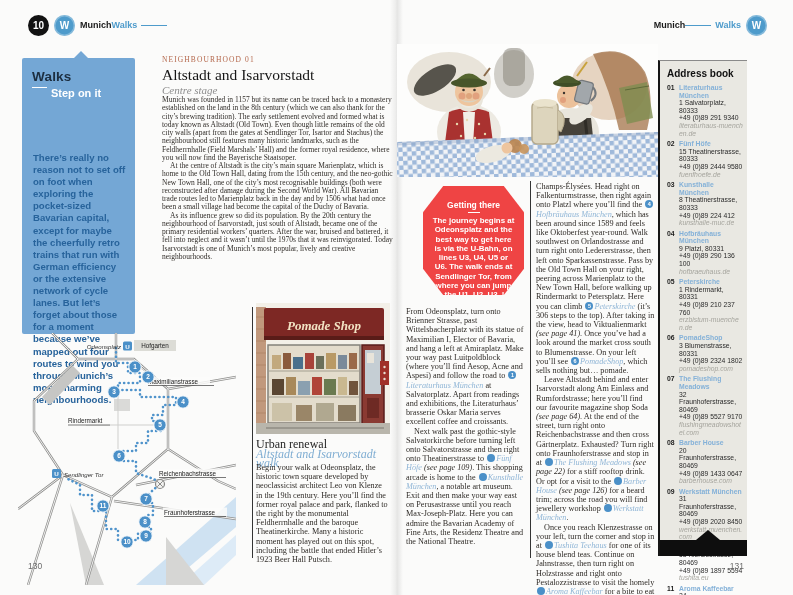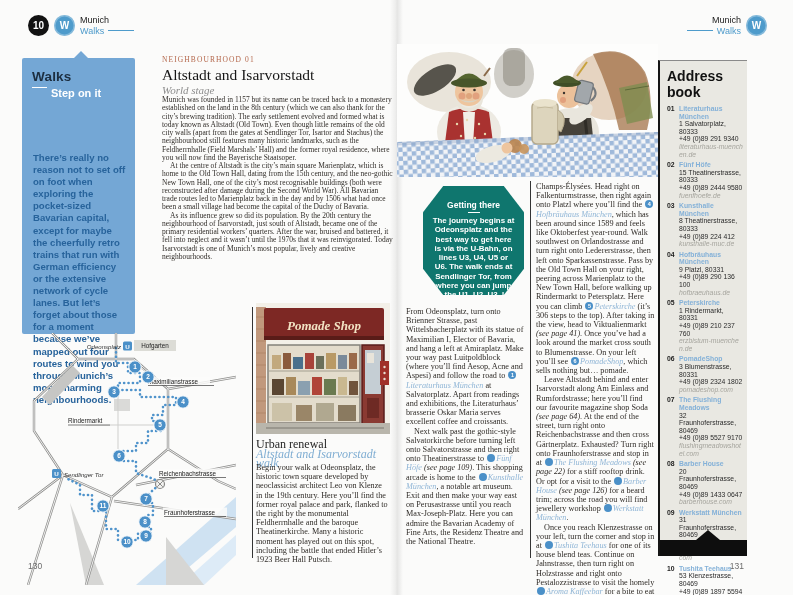--- a/index.html
+++ b/index.html
@@ -10,21 +10,21 @@
   background:linear-gradient(to right,rgba(0,0,0,0),rgba(0,0,0,.06) 45%,rgba(0,0,0,.09) 55%,rgba(0,0,0,0));pointer-events:none}
 
 
 .hdr{position:absolute;top:15px;display:flex;align-items:center;gap:5px}
 .hdr-left{left:28px}
 .hdr-right{right:26px}
 .badge{display:inline-flex;align-items:center;justify-content:center;width:21px;height:21px;border-radius:50%;
   color:#fff;font-weight:700;font-size:10px;flex:0 0 auto}
 .badge-num{background:#121212}
 .badge-w{background:#4e9bcb;box-shadow:inset 0 0 0 1.5px rgba(255,255,255,.3)}
-.brand-txt{display:flex;flex-direction:column;line-height:10.5px;font-size:9px;font-weight:400}
+.brand-txt{display:flex;flex-direction:row;line-height:10.5px;font-size:9px;font-weight:700}
 .hdr-right .brand-txt{align-items:flex-end}
 .b-city{color:#1a1a1a}
 .b-sec{color:#4e9bcb;display:flex;align-items:center}
 .b-dash{display:inline-block;width:26px;border-top:1.6px solid #4e9bcb;margin-left:4px}
 .hdr-right .b-dash{margin:0 4px 0 0}
 
 
 .sidebar{position:absolute;left:22px;top:58px;width:113px;height:276px;background:#74a7d5;border-radius:2px;padding:11px 10px}
 .sidebar::before{content:"";position:absolute;top:-7px;left:52px;border-left:7px solid transparent;border-right:7px solid transparent;border-bottom:7px solid #74a7d5}
 .sb-title{font-size:13.5px;font-weight:700;color:#1c2e40;letter-spacing:.2px}
@@ -63,30 +63,30 @@
 .col-130{position:absolute;left:256px;top:463px;width:134px}
 .col-131a{position:absolute;left:406px;top:307px;width:119px}
 .col-131b{position:absolute;left:536px;top:182px;width:119px}
 .rt-link{font-style:italic;color:#8fb5d6}
 .rt-em{font-style:italic}
 .rt-num{display:inline-block;width:8px;height:8px;border-radius:50%;background:#4b90c8;color:#fff;
   font-family:"Liberation Sans","DejaVu Sans",sans-serif;font-size:5.5px;font-weight:700;line-height:8px;text-align:center;vertical-align:1px;margin:0 1px}
 
 
 .illo{position:absolute;left:397px;top:44px;width:261px;height:133px;margin:0}
-.getting{position:absolute;left:423px;top:186px;width:101px;height:109px;background:#0f766e;
+.getting{position:absolute;left:423px;top:186px;width:101px;height:109px;background:#ef4444;
   clip-path:polygon(20% 0%,80% 0%,100% 24%,100% 76%,80% 100%,20% 100%,0% 76%,0% 24%);
   color:#fff;text-align:center;padding:14px 9px 0}
 .gt-t{font-size:8.5px;font-weight:700}
 .gt-dash{width:12px;border-top:1.4px solid #fff;margin:2px auto 3px}
 .gt-b{font-size:7.9px;line-height:9.3px;font-weight:600}
 
 
 .abook{position:absolute;left:658px;top:60px;width:89px;height:496px;background:#e9e8e2;border-left:2px solid #161616;border-top:1px solid #8a8a8a}
-.ab-title{padding:7px 0 5px 7px;font-size:14px;font-weight:700;color:#111}
+.ab-title{padding:7px 0 5px 7px;font-size:10px;font-weight:700;color:#111}
 .ab-entries{padding:0 4px 0 7px}
 .ab-entry{display:flex;gap:3px;margin-bottom:3px;font-size:6.8px;line-height:7.6px}
 .ab-num{font-weight:700;color:#1c1c1c;min-width:9px}
 .ab-body{display:block;min-width:0}
 .ab-name{display:block;font-weight:700;color:#84b1d8}
 .ab-line{display:block;color:#2b2b2b}
 .ab-site{display:block;font-style:italic;color:#a5a49d;word-break:break-all}
 .ab-footer{position:absolute;left:0;right:0;bottom:0;height:16px;background:#0e0e0e}
 .ab-footer::before{content:"";position:absolute;top:-10px;left:36px;border-left:12px solid transparent;border-right:12px solid transparent;border-bottom:10px solid #0e0e0e}
 
@@ -128,21 +128,21 @@
     <div class="sb-step">
         <span class="sb-dash"></span>
         <span>Step on it</span>
       </div>
     <p class="sb-intro">There’s really no reason not to set off on foot when exploring the pocket-sized Bavarian capital, except for maybe the cheerfully retro trains that run with German efficiency or the extensive network of cycle lanes. But let’s forget about those for a moment because we’ve mapped out four routes to wind you through Munich’s most charming neighbourhoods.</p>
   </aside>
 
   <section class="article">
     <div class="kicker">NEIGHBOURHOOD 01</div>
     <h1 class="a-title">Altstadt and Isarvorstadt</h1>
-    <div class="a-stand">World stage</div>
+    <div class="a-stand">Centre stage</div>
     <div class="a-body">
       <p>Munich was founded in 1157 but its name can be traced back to a monastery established on the land in the 8th century (which we can also thank for the city’s brewing tradition). The early settlement evolved and formed what is today known as Altstadt (Old Town). Even though little remains of the old city walls (apart from the gates at Sendlinger Tor, Isartor and Stachus) the neighbourhood still features many historic landmarks, such as the Feldherrnhalle (Field Marshals’ Hall) and the former royal residence, where you will now find the Bayerische Staatsoper.</p>
       <p class="ind">At the centre of Altstadt is the city’s main square Marienplatz, which is home to the Old Town Hall, dating from the 15th century, and the neo-gothic New Town Hall, one of the city’s most recognisable buildings (both were reconstructed after damage during the Second World War). All Bavarian trade routes led to Marienplatz back in the day and by 1506 what had once been a small village had become the capital of the Duchy of Bavaria.</p>
       <p class="ind">As its influence grew so did its population. By the 20th century the neighbourhood of Isarvorstadt, just south of Altstadt, became one of the primary residential workers’ quarters. After the war, bruised and battered, it fell into neglect and it wasn’t until the 1970s that it was reinvigorated. Today Isarvorstadt is one of Munich’s most popular, lively and creative neighbourhoods.</p>
     </div>
   </section>
 
   <div class="map-wrap">
     <svg viewBox="0 0 218 252" width="218" height="252">
       <path d="M118,252 L218,164 L218,194 L150,252 Z" fill="#cfe2f2"></path>

